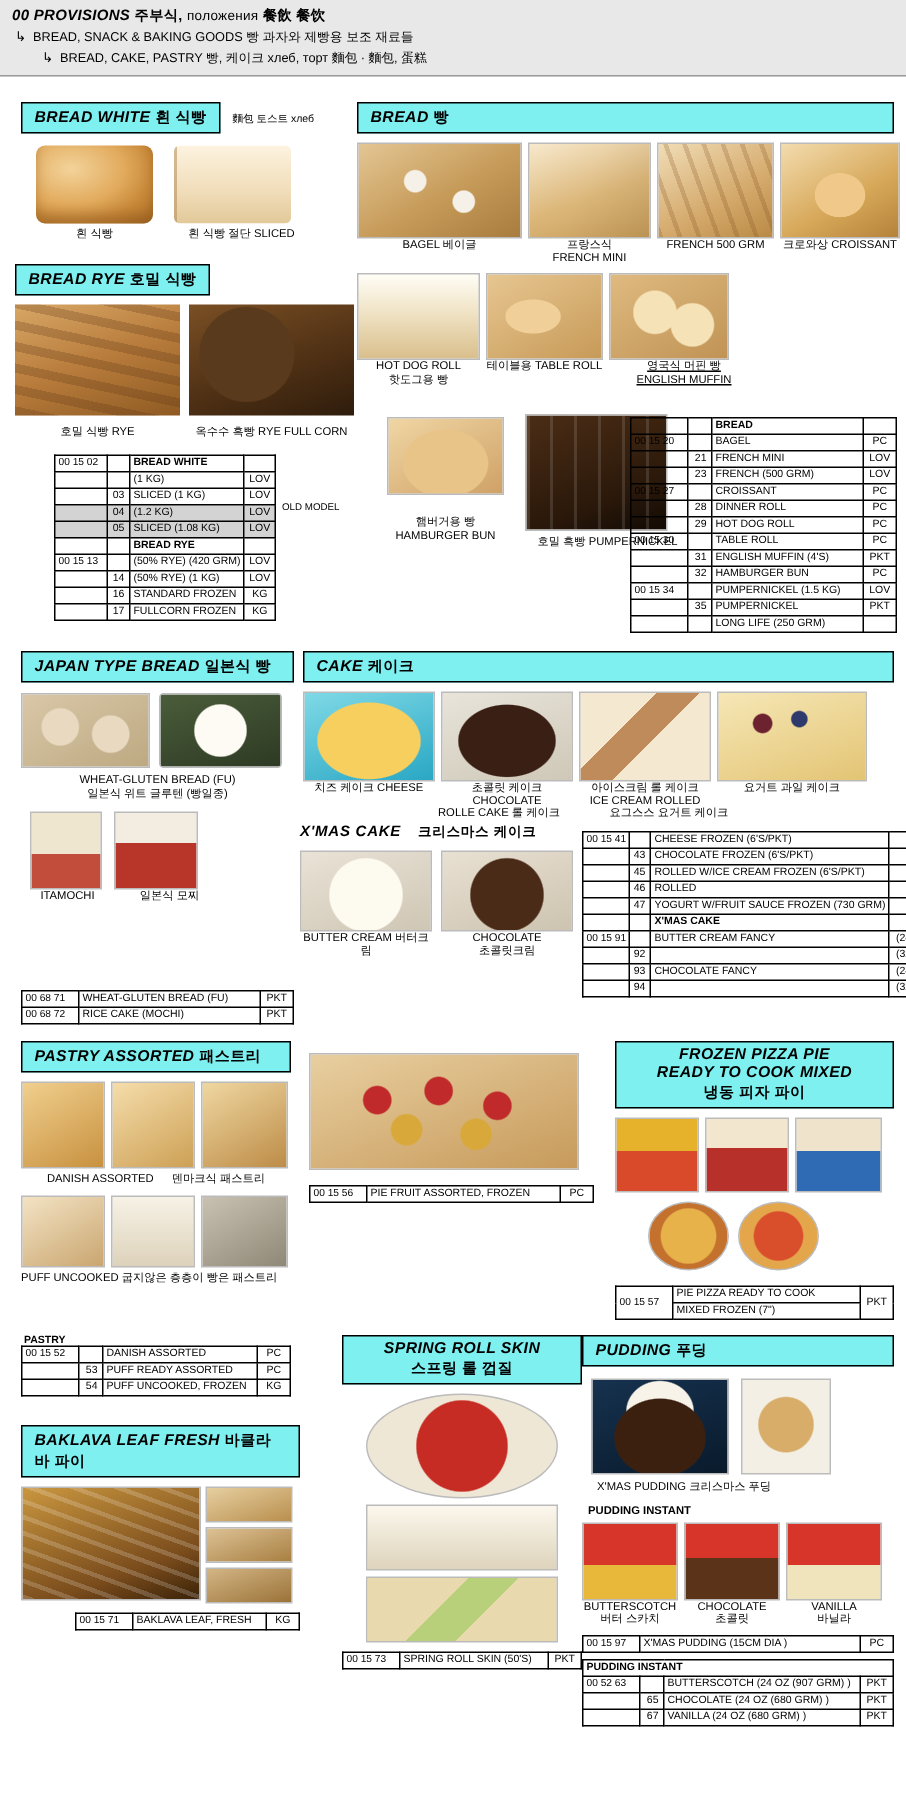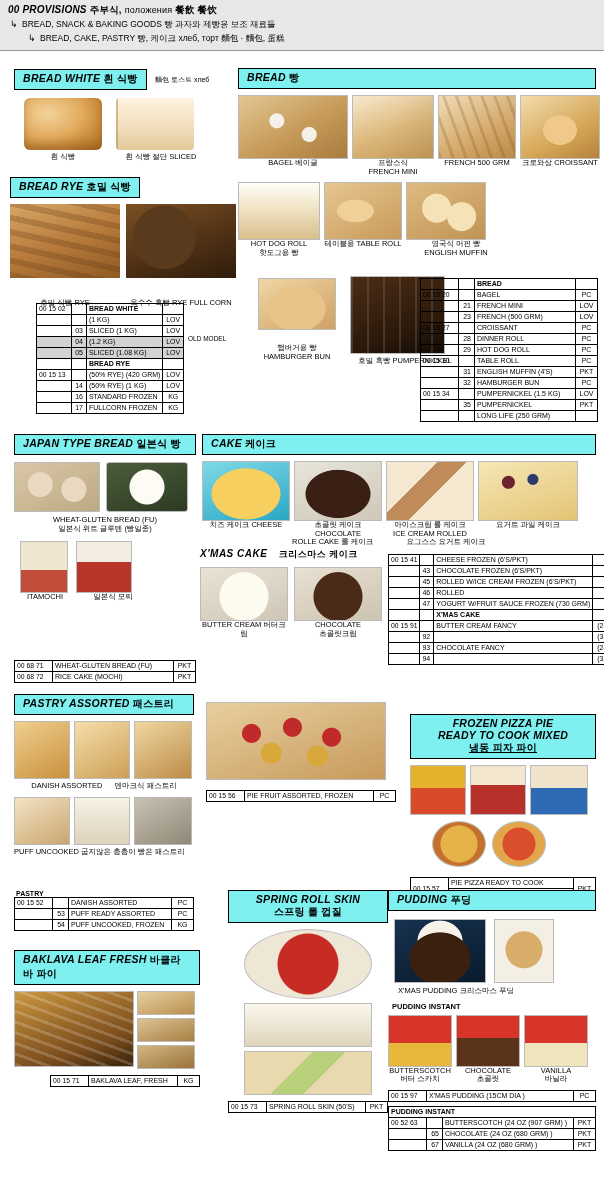--- a/index.html
+++ b/index.html
@@ -125,21 +125,21 @@
     <div style="display:flex; gap:6px; margin-top:6px;">
       <div class="img" style="width:110px;height:74px;
            background:
              repeating-linear-gradient(12deg, rgba(90,50,20,.25) 0 6px, rgba(255,255,255,0) 6px 14px),
              linear-gradient(160deg,#d8a766 0%,#b87c3c 50%,#8e5a22 100%);"></div>
       <div class="img" style="width:110px;height:74px;
            background:
              radial-gradient(circle at 35% 45%, #5a3a1c 0 38%, rgba(0,0,0,0) 39%),
              linear-gradient(160deg,#7a4f24 0%,#4d2f14 60%,#2e1c0c 100%);"></div>
     </div>
-    <div style="display:flex; gap:6px; margin-top:21px;">
+    <div style="display:flex; gap:6px; margin-top:7px;">
       <div class="cap" style="width:110px;">호밀 식빵   RYE</div>
       <div class="cap" style="width:110px;">옥수수 흑빵   RYE FULL CORN</div>
     </div>
   </div>
 
   <div class="col" style="left:36px; top:303px; width:148px;">
     <table class="pt">
       <tbody>
         <tr>
             <td class="code">00 15 02</td>
@@ -260,21 +260,21 @@
           <div>핫도그용 빵</div>
         </div>
       </div>
       <div style="width:78px;">
         <div class="img" style="width:78px;height:58px;border:1px solid #bbb;
              background:
                radial-gradient(ellipse at 40% 50%, #f0cf98 0 18px, rgba(0,0,0,0) 19px),
                linear-gradient(150deg,#e7c691 0%,#c79a58 100%);"></div>
         <div class="cap">테이블용  TABLE ROLL</div>
       </div>
-      <div style="width:100px;">
+      <div style="width:100px;text-decoration:underline;">
         <div class="img" style="width:80px;height:58px;border:1px solid #bbb;
              background:
                radial-gradient(circle at 38% 45%, #f5e2b7 0 14px, rgba(0,0,0,0) 15px),
                radial-gradient(circle at 70% 60%, #f5e2b7 0 14px, rgba(0,0,0,0) 15px),
                linear-gradient(150deg,#dfba80 0%,#c09355 100%);"></div>
         <div class="cap">
           <div>영국식 머핀 빵</div>
           <div>ENGLISH MUFFIN</div>
         </div>
       </div>
@@ -630,25 +630,25 @@
       <tbody>
         <tr>
             <td class="code">00 15 56</td>
             <td class="desc">PIE FRUIT ASSORTED, FROZEN</td>
             <td class="unit">PC</td>
           </tr>
       </tbody>
     </table>
   </div>
 
-  <div class="col" style="left:410px; top:714px; width:186px;">
+  <div class="col" style="left:410px; top:694px; width:186px;">
     <div class="bar wide" style="text-align:center;">
       <div>FROZEN  PIZZA PIE</div>
       <div>READY TO COOK MIXED</div>
-      <div class="kr" style="font-style:normal;text-decoration:underline;">냉동 피자 파이</div>
+      <div class="kr" style="font-style:normal;">냉동 피자 파이</div>
     </div>
     <div style="display:flex; gap:4px; margin-top:6px;">
       <div class="img" style="width:56px;height:50px;border:1px solid #bbb;background:linear-gradient(180deg,#e6b22c 0 45%, #d94a2a 45% 100%);"></div>
       <div class="img" style="width:56px;height:50px;border:1px solid #bbb;background:linear-gradient(180deg,#f2e6cf 0 40%, #b8302a 40% 100%);"></div>
       <div class="img" style="width:58px;height:50px;border:1px solid #bbb;background:linear-gradient(180deg,#efe3cb 0 45%, #2f6bb5 45% 100%);"></div>
     </div>
     <div style="display:flex; gap:6px; margin-top:6px; padding-left:22px;">
       <div class="img" style="width:54px;height:46px;border-radius:50%;border:1px solid #bbb;
            background:radial-gradient(circle at 50% 50%, #e8b24a 0 18px, #c4712d 19px 100%);"></div>
       <div class="img" style="width:54px;height:46px;border-radius:50%;border:1px solid #bbb;

